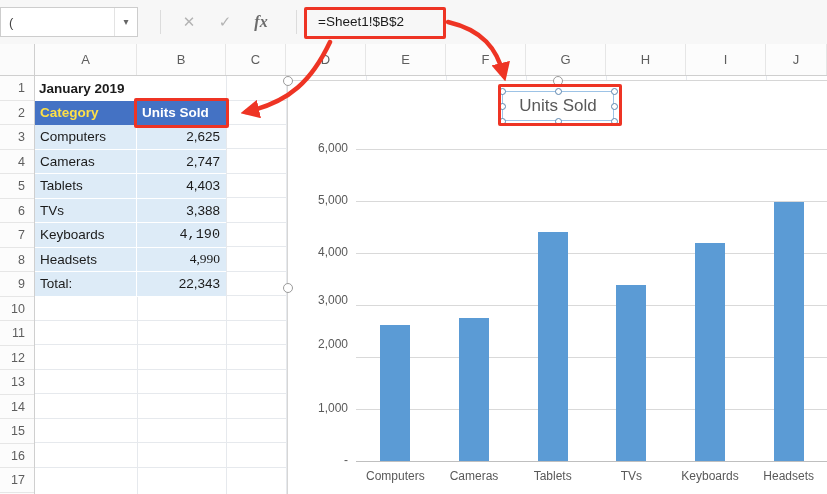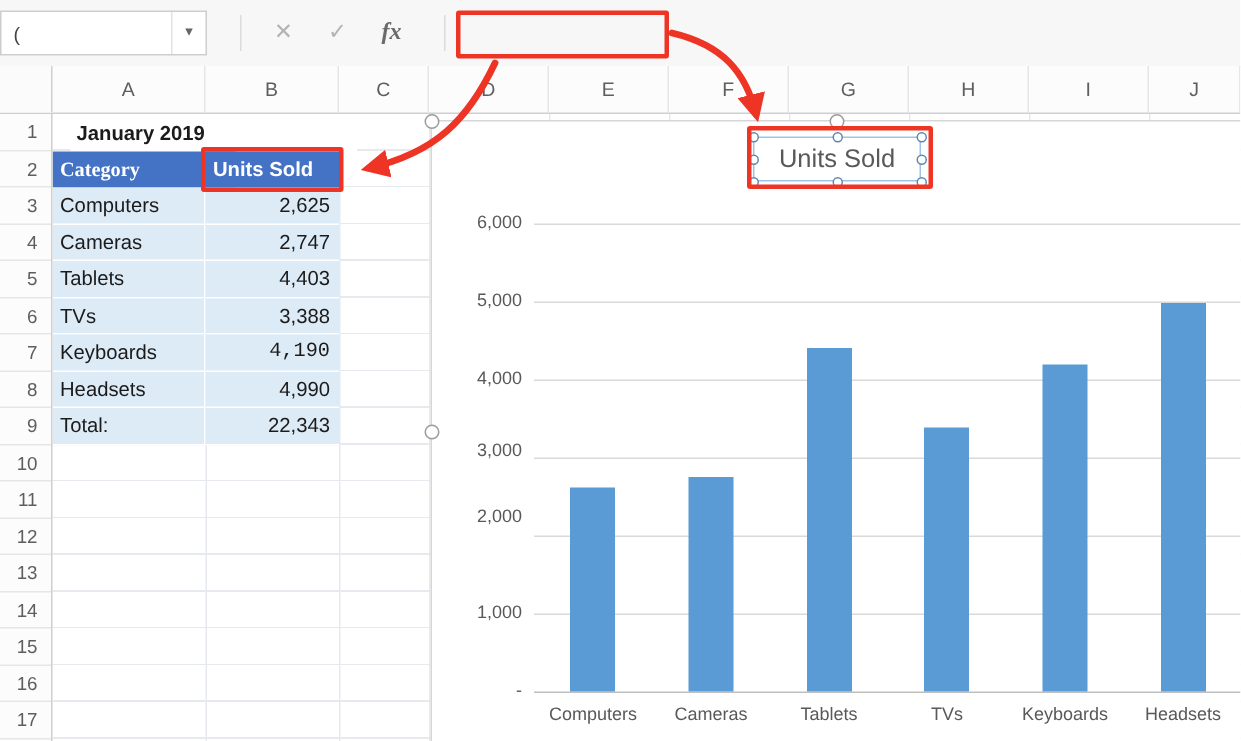--- a/index.html
+++ b/index.html
@@ -81,20 +81,21 @@
   <div id="formula-bar">
     <div id="name-box">
       <span class="nb-val">(</span>
       <span class="nb-arrow">▾</span>
     </div>
     <div class="fb-sep" style="left:160px"></div>
     <span class="fb-icon" style="left:176px">✕</span>
     <span class="fb-icon" style="left:212px">✓</span>
     <span class="fb-icon fx" style="left:248px">fx</span>
     <div class="fb-sep" style="left:296px"></div>
+    <span id="formula-text">=Sheet1!$B$2</span>
   </div>
 
   <div id="col-headers">
     <div id="corner-cell"></div>
   <div class="ch-cell" style="left: 35px; width: 102px;">A</div>
       <div class="ch-cell" style="left: 137px; width: 89px;">B</div>
       <div class="ch-cell" style="left: 226px; width: 60px;">C</div>
       <div class="ch-cell" style="left: 286px; width: 80px;">D</div>
       <div class="ch-cell" style="left: 366px; width: 80px;">E</div>
       <div class="ch-cell" style="left: 446px; width: 80px;">F</div>
@@ -110,35 +111,35 @@
         <div class="vline" style="left: 226px;"></div>
         <div class="vline" style="left: 286px;"></div>
         <div class="vline" style="left: 366px;"></div>
         <div class="vline" style="left: 446px;"></div>
         <div class="vline" style="left: 526px;"></div>
         <div class="vline" style="left: 606px;"></div>
         <div class="vline" style="left: 686px;"></div>
         <div class="vline" style="left: 766px;"></div>
       </div>
     <div id="cells">
-        <div class="cell title" style="left: 47px; top: 0px; width: 191px;">January 2019</div>
-        <div class="cell hdr" style="left: 35px; top: 24.5px; width: 122px; background: rgb(68, 114, 196); color: #ffffff; font-family: Liberation Serif, serif;">Category</div>
+        <div class="cell title" style="left: 35px; top: 0px; width: 191px;">January 2019</div>
+        <div class="cell hdr" style="left: 35px; top: 24.5px; width: 122px; background: rgb(68, 114, 196); color: #fde047;">Category</div>
         <div class="cell hdr" style="left: 137px; top: 24.5px; width: 89px; background: rgb(68, 114, 196); color: rgb(255, 255, 255);">Units Sold</div>
         <div class="cell cat" style="left: 35px; top: 49px; width: 102px; background: rgb(221, 235, 247);">Computers</div>
         <div class="cell num" style="left: 137px; top: 49px; width: 89px; background: rgb(221, 235, 247);">2,625</div>
         <div class="cell cat" style="left: 35px; top: 73.5px; width: 102px; background: rgb(221, 235, 247);">Cameras</div>
         <div class="cell num" style="left: 137px; top: 73.5px; width: 89px; background: rgb(221, 235, 247);">2,747</div>
         <div class="cell cat" style="left: 35px; top: 98px; width: 102px; background: rgb(221, 235, 247);">Tablets</div>
         <div class="cell num" style="left: 137px; top: 98px; width: 89px; background: rgb(221, 235, 247);">4,403</div>
         <div class="cell cat" style="left: 35px; top: 122.5px; width: 102px; background: rgb(221, 235, 247);">TVs</div>
         <div class="cell num" style="left: 137px; top: 122.5px; width: 89px; background: rgb(221, 235, 247);">3,388</div>
         <div class="cell cat" style="left: 35px; top: 147px; width: 102px; background: rgb(221, 235, 247);">Keyboards</div>
         <div class="cell num" style="left: 137px; top: 147px; width: 89px; background: rgb(221, 235, 247); font-family: Liberation Mono, monospace;">4,190</div>
         <div class="cell cat" style="left: 35px; top: 171.5px; width: 102px; background: rgb(221, 235, 247);">Headsets</div>
-        <div class="cell num" style="left: 137px; top: 171.5px; width: 89px; background: rgb(221, 235, 247);">4,990</div>
+        <div class="cell num" style="left: 137px; top: 171.5px; width: 89px; background: rgb(221, 235, 247); font-family: Liberation Serif, serif;">4,990</div>
         <div class="cell cat" style="left: 35px; top: 196px; width: 102px; background: rgb(221, 235, 247);">Total:</div>
         <div class="cell num" style="left: 137px; top: 196px; width: 89px; background: rgb(221, 235, 247);">22,343</div>
       </div>
 
     <div id="chart">
       <div id="chart-title-box">Units Sold</div>
       <div id="plot">
           <div class="plot-grid" style="top: 0px;"></div>
           <div class="plot-grid" style="top: 52px;"></div>
           <div class="plot-grid" style="top: 104px;"></div>

